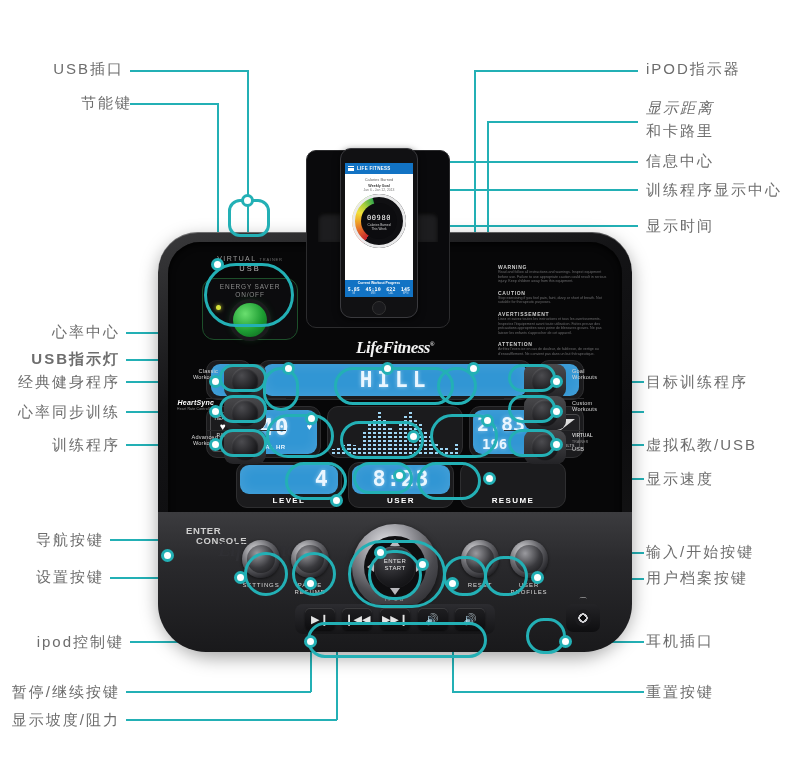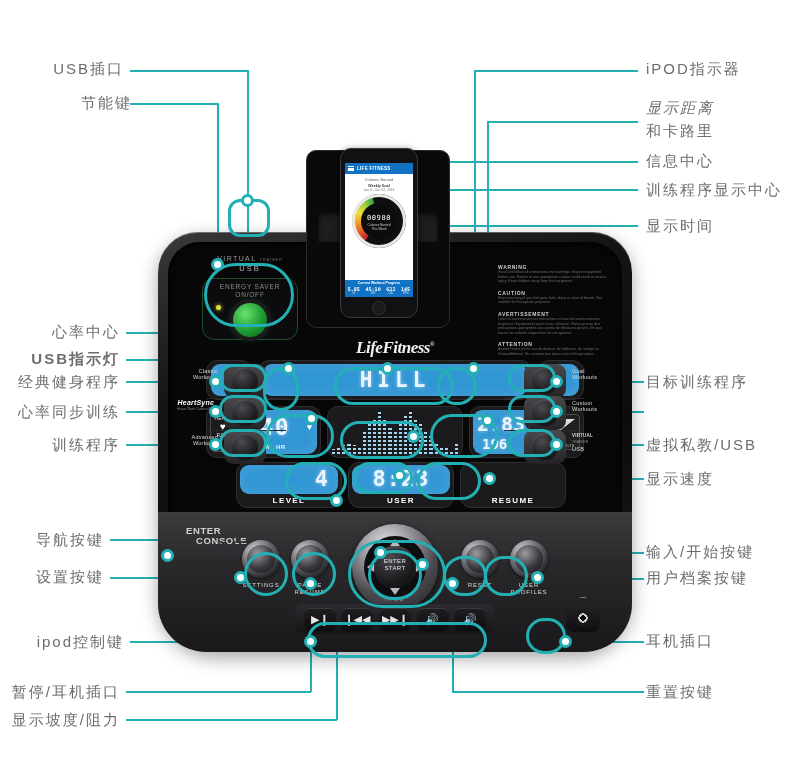--- a/index.html
+++ b/index.html
@@ -283,21 +283,21 @@
   <div class="lbl l" style="left:0; top:58px;  width:124px;">USB插口</div>
   <div class="lbl l" style="left:8px; top:92px;  width:124px;padding-left:47px;">节能键</div>
   <div class="lbl l" style="left:0; top:321px; width:120px;">心率中心</div>
   <div class="lbl l" style="left:0; top:348px; width:120px;font-weight:bold;">USB指示灯</div>
   <div class="lbl l" style="left:0; top:371px; width:120px;padding-left:11px;">经典健身程序</div>
   <div class="lbl l" style="left:0; top:401px; width:120px;">心率同步训练</div>
   <div class="lbl l" style="left:0; top:434px; width:120px;">训练程序</div>
   <div class="lbl l" style="left:0; top:529px; width:104px;">导航按键</div>
   <div class="lbl l" style="left:0; top:566px; width:104px;">设置按键</div>
   <div class="lbl l" style="left:0; top:631px; width:124px;">ipod控制键</div>
-  <div class="lbl l" style="left:0; top:681px; width:120px;">暂停/耳机插口</div>
+  <div class="lbl l" style="left:0; top:681px; width:120px;">暂停/继续按键</div>
   <div class="lbl l" style="left:0; top:709px; width:120px;">显示坡度/阻力</div>
 
   <div class="lbl r" style="left:646px; top:58px;">iPOD指示器</div>
   <div class="lbl r" style="left:646px; top:97px;font-style:italic;">显示距离</div>
   <div class="lbl r" style="left:646px; top:120px;">和卡路里</div>
   <div class="lbl r" style="left:646px; top:150px;">信息中心</div>
   <div class="lbl r" style="left:646px; top:179px;">训练程序显示中心</div>
   <div class="lbl r" style="left:646px; top:215px;">显示时间</div>
   <div class="lbl r" style="left:646px; top:371px;">目标训练程序</div>
   <div class="lbl r" style="left:646px; top:434px;">虚拟私教/USB</div>

